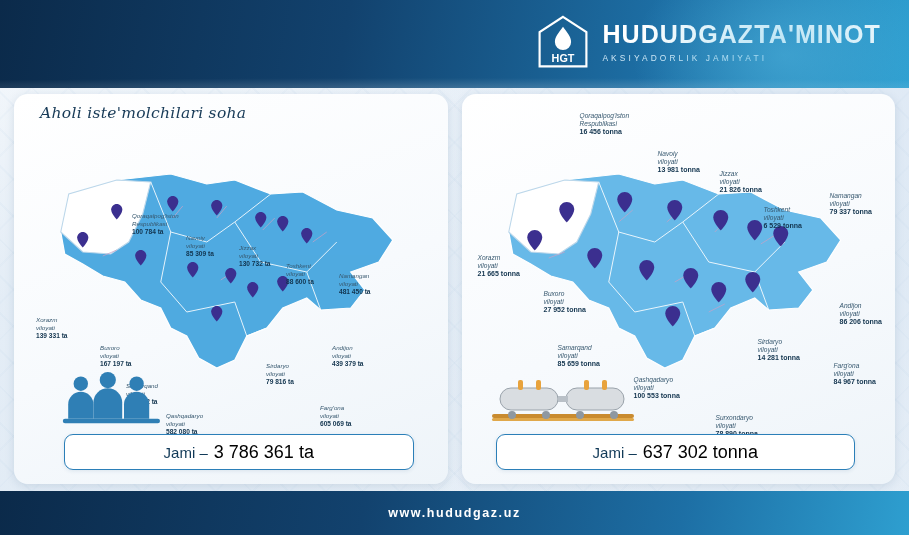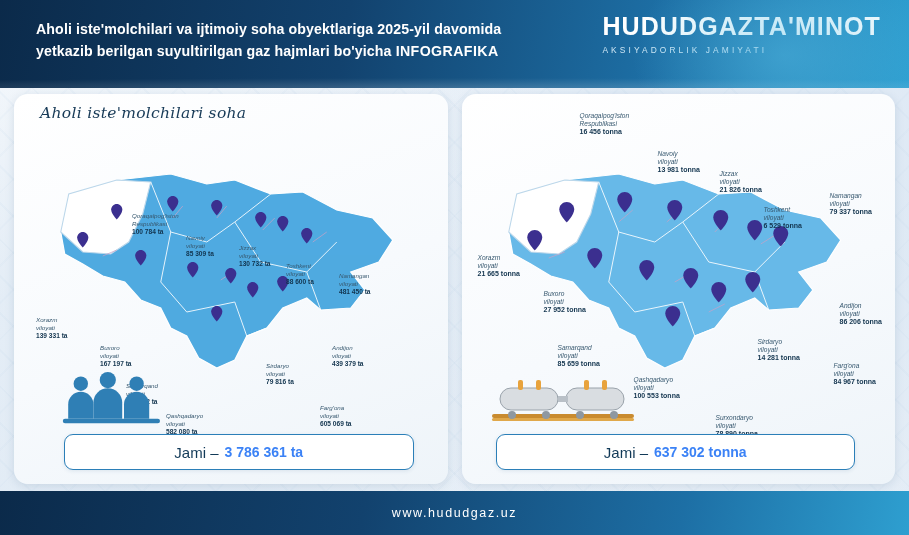--- a/index.html
+++ b/index.html
@@ -94,53 +94,55 @@
   .panel.right .mlabel .reg{font-size:6.6px;}
 
   
   .total-bar{
     position:absolute;left:50px;right:34px;bottom:14px;height:34px;
     background:#fff;border:1.6px solid #2b7fb8;border-radius:9px;
     display:flex;align-items:center;justify-content:center;gap:6px;
     color:#123a58;font-size:15px;font-weight:400;
     box-shadow:0 1px 4px rgba(40,90,130,.12);
   }
-  .total-bar .strong{font-weight:700;font-size:14px;color:#3b82f6;}
+  .total-bar .strong{font-weight:400;font-size:18px;color:#000000;}
   .panel.right .total-bar{left:34px;right:40px;}
 
   .people-icon{
     position:absolute;left:46px;bottom:58px;width:110px;height:54px;
   }
   .tank-icon{
     position:absolute;left:26px;bottom:52px;width:150px;height:62px;
   }
 
   
   .bottom{
     position:absolute;left:0;right:0;bottom:0;height:44px;
     background:linear-gradient(100deg,#0b2a4a 0%, #12426e 40%, #1d6fa5 75%, #2e9fd0 100%);
     display:flex;align-items:center;justify-content:center;
   }
-  .bottom .url{color:#fff;font-size:12.5px;letter-spacing:1.6px;font-weight:400;}
+  .bottom .url{color:#fff;font-size:12.5px;letter-spacing:1.6px;font-weight:700;}
 </style>
 </head>
 <body>
 
 <div class="page">
 
   <div class="header">
     <div class="header-curve"></div>
 
-    <div class="headline">
-      <span>Aholi iste'molchilari va ijtimoiy soha obyektlariga 2025-yil davomida</span><br>
-      <span>yetkazib berilgan suyultirilgan gaz hajmlari bo'yicha</span>
-      <span class="hl-strong">INFOGRAFIKA</span>
-    </div>
 
     <div class="brand">
+      <div class="brand-mark">
+        <svg viewBox="0 0 60 62" width="54" height="56" aria-hidden="true">
+          <path d="M30 3 L56 20 L56 58 L4 58 L4 20 Z" fill="none" stroke="#ffffff" stroke-width="2.4"></path>
+          <path d="M30 14 c5 7 9 11 9 17 a9 9 0 0 1 -18 0 c0 -6 4 -10 9 -17 z" fill="#ffffff"></path>
+          <text x="30" y="53" text-anchor="middle" font-family="Liberation Sans, sans-serif" font-size="12" font-weight="700" fill="#ffffff">HGT</text>
+        </svg>
+      </div>
       <div class="brand-text">
         <div class="brand-title">HUDUDGAZTA'MINOT</div>
         <div class="brand-sub">AKSIYADORLIK JAMIYATI</div>
       </div>
     </div>
   </div>
 
   <div class="panels">
 
     <div class="panel left">

